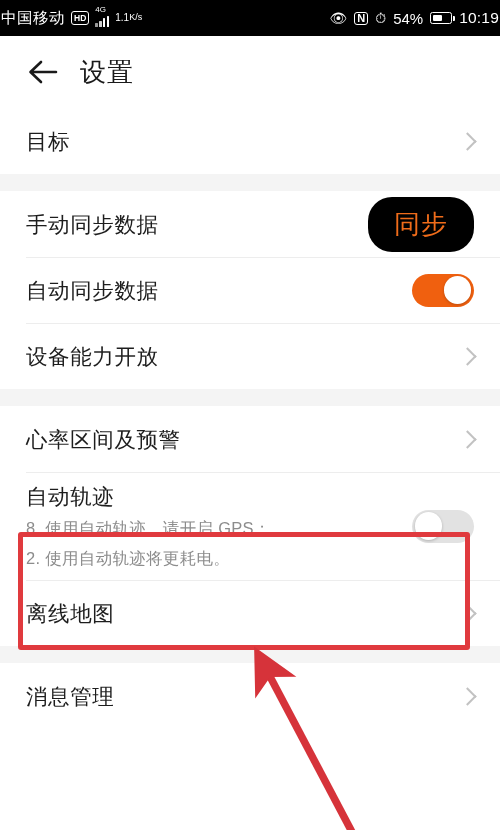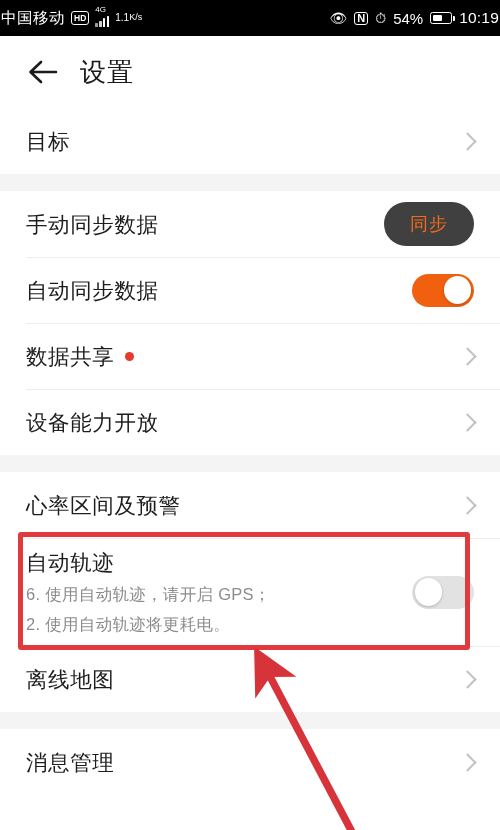--- a/index.html
+++ b/index.html
@@ -74,21 +74,21 @@
   .row-main{flex:1;display:flex;flex-direction:column;justify-content:center;}
   .label{font-size:21.5px;color:#1d1d1d;letter-spacing:.6px;display:flex;align-items:center;gap:11px;}
   .sub{font-size:16.5px;color:#8c8c8c;line-height:1.5;letter-spacing:.3px;margin-top:5px;}
   .dot-badge{width:9px;height:9px;border-radius:50%;background:#e8392c;display:inline-block;}
   .chev{
     width:13px;height:13px;border-right:2.4px solid #c2c2c2;border-top:2.4px solid #c2c2c2;
     transform:rotate(45deg);margin-left:10px;flex:none;
   }
   .value{font-size:19px;color:#9b9b9b;margin-right:2px;letter-spacing:.5px;}
   .pill{
-    background:#404040;color:#ef6c1a;font-size:18px;
+    background:#000000;color:#ef6c1a;font-size:26px;
     border-radius:24px;padding:10px 26px;letter-spacing:1px;
   }
   .toggle{
     width:62px;height:33px;border-radius:20px;position:relative;flex:none;
   }
   .toggle.on{background:#f0600f;}
   .toggle.off{background:#e2e2e2;}
   .toggle .knob{
     position:absolute;top:2.6px;width:27.5px;height:27.5px;border-radius:50%;
     background:#fff;box-shadow:0 1px 3px rgba(0,0,0,.22);
@@ -168,45 +168,38 @@
         <div class="row-main">
           <div class="label">自动同步数据</div>
         </div>
         <span class="toggle on">
           <span class="knob"></span>
         </span>
       </div>
       <div class="row">
         <div class="sep"></div>
         <div class="row-main">
-          <div class="label">数据共享<span class="dot-badge"></span></div>
-        </div>
-        <span class="chev"></span>
-      </div>
-      <div class="row">
-        <div class="sep"></div>
-        <div class="row-main">
           <div class="label">设备能力开放</div>
         </div>
         <span class="chev"></span>
       </div>
     </div>
     <div class="gap"></div>
     <div class="group">
       <div class="row">
         <div class="row-main">
           <div class="label">心率区间及预警</div>
         </div>
         <span class="chev"></span>
       </div>
       <div class="row tall">
         <div class="sep"></div>
         <div class="row-main">
           <div class="label">自动轨迹</div>
-          <div class="sub">6. 使用自动轨迹，请开启 GPS；</div>
+          <div class="sub">8. 使用自动轨迹，请开启 GPS；</div>
           <div class="sub">2. 使用自动轨迹将更耗电。</div>
         </div>
         <span class="toggle off">
           <span class="knob"></span>
         </span>
       </div>
       <div class="row">
         <div class="sep"></div>
         <div class="row-main">
           <div class="label">离线地图</div>

